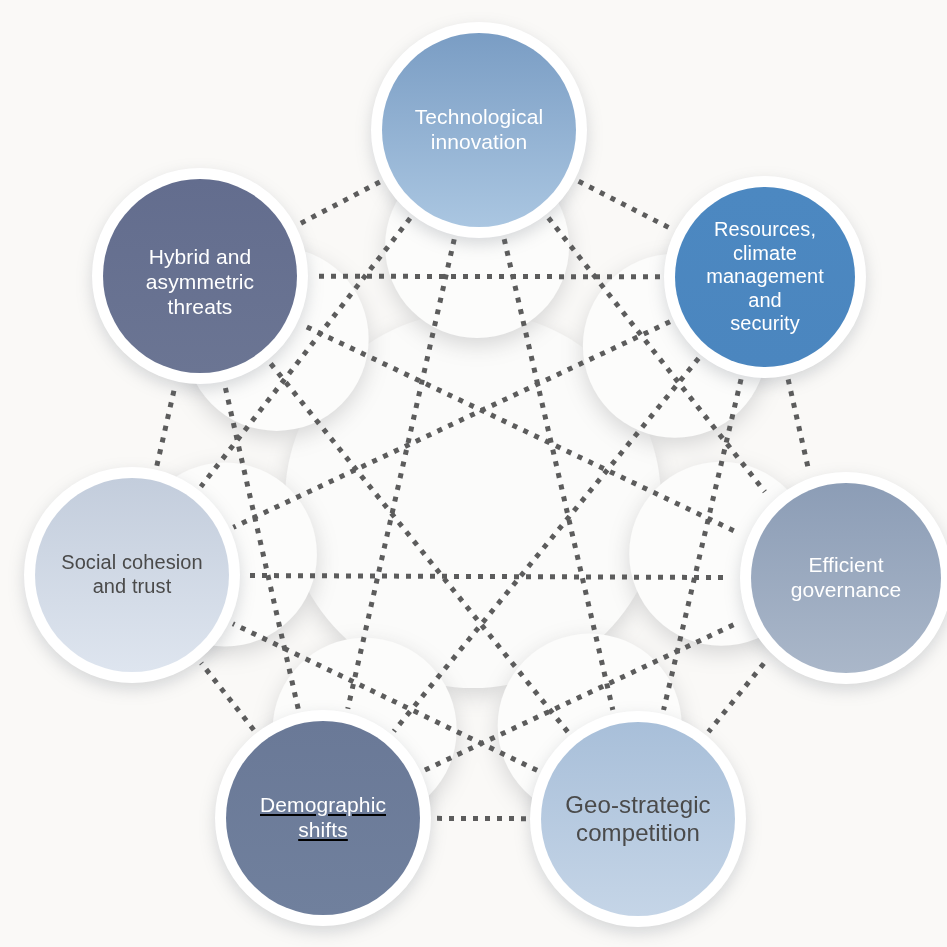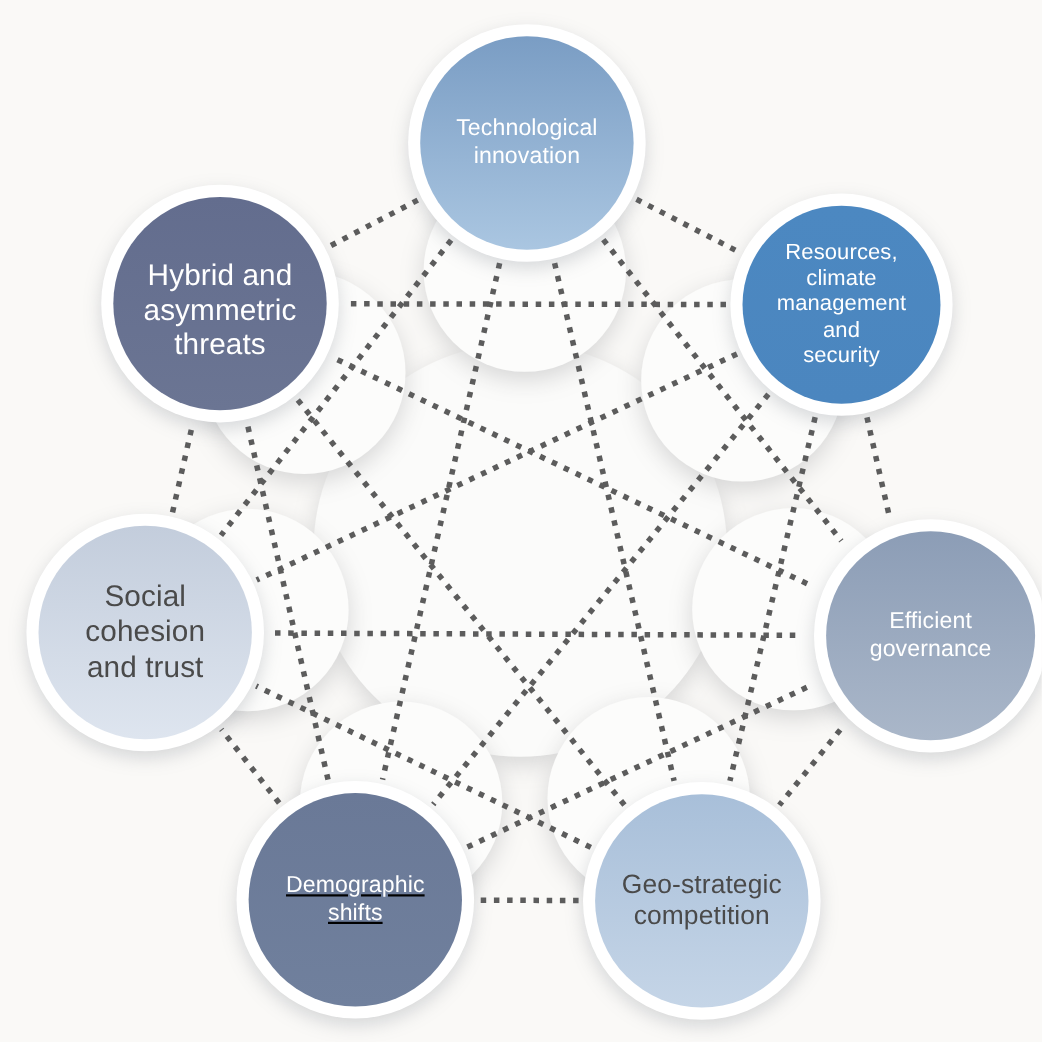--- a/index.html
+++ b/index.html
@@ -101,22 +101,22 @@
           <span class="lbl" style="color: rgb(74, 74, 74); font-size: 24px;">Geo-strategic<br>competition</span>
         </div>
       </div>
       <div class="node" style="left: 215px; top: 710px; width: 216px; height: 216px; padding: 11px; text-decoration: underline;">
         <div class="disc" style="background: linear-gradient(rgb(106, 121, 151) 0%, rgb(112, 128, 157) 100%);">
           <span class="lbl" style="color: rgb(255, 255, 255); font-size: 21px;">Demographic<br>shifts</span>
         </div>
       </div>
       <div class="node" style="left: 24px; top: 467px; width: 216px; height: 216px; padding: 11px;">
         <div class="disc" style="background: linear-gradient(rgb(195, 205, 220) 0%, rgb(222, 229, 239) 100%);">
-          <span class="lbl" style="color: rgb(74, 74, 74); font-size: 27px;">Social cohesion<br>and trust</span>
+          <span class="lbl" style="color: rgb(74, 74, 74); font-size: 20px;">Social cohesion<br>and trust</span>
         </div>
       </div>
       <div class="node" style="left: 92px; top: 168px; width: 216px; height: 216px; padding: 11px;">
         <div class="disc" style="background: linear-gradient(rgb(99, 109, 142) 0%, rgb(107, 117, 147) 100%);">
-          <span class="lbl" style="color: rgb(255, 255, 255); font-size: 27px; margin-top: 13px;">Hybrid and<br>asymmetric<br>threats</span>
+          <span class="lbl" style="color: rgb(255, 255, 255); font-size: 21px; margin-top: 13px;">Hybrid and<br>asymmetric<br>threats</span>
         </div>
       </div>
     </div>
 </div>
 
 </body></html>

